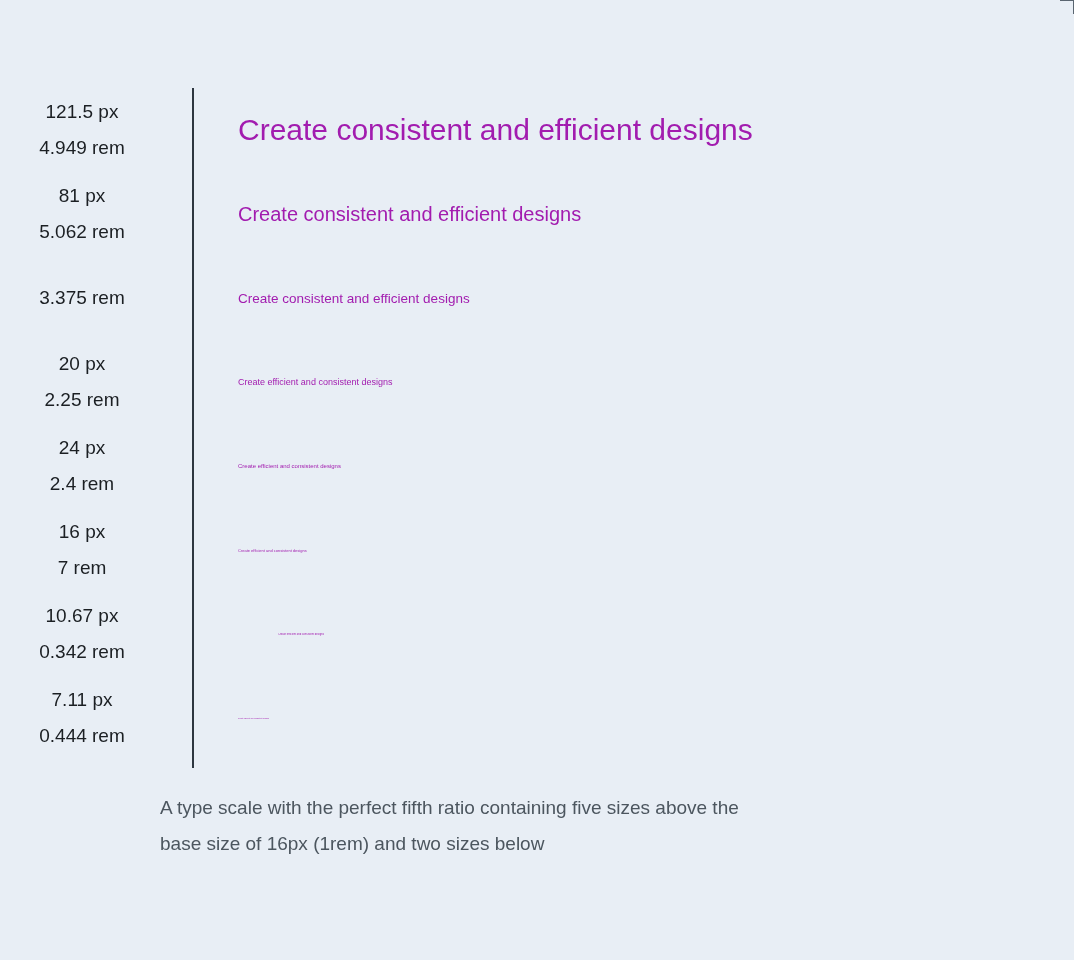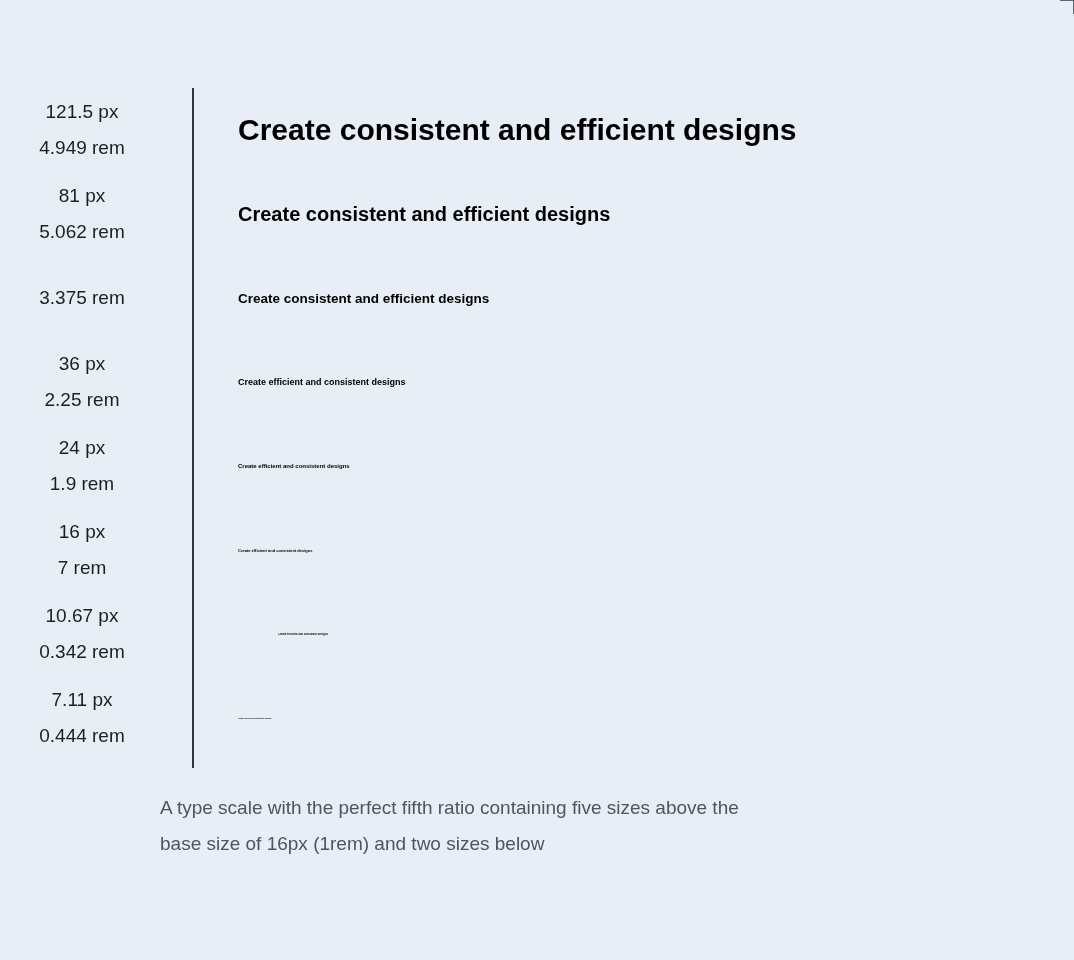--- a/index.html
+++ b/index.html
@@ -84,24 +84,24 @@
   .labels .px-line,
   .labels .rem-line {
     display: block;
     white-space: nowrap;
   }
 
   .sample {
     flex: 1 1 auto;
     padding-left: 60px;
     box-sizing: border-box;
-    color: #000000;
+    color: #a21caf;
     white-space: nowrap;
     overflow: hidden;
-    font-weight: 700;
+    font-weight: 400;
   }
 
   .caption {
     position: absolute;
     left: 0;
     top: 790px;
     width: 1074px;
     font-size: 19px;
     line-height: 36px;
     color: #4c565f;
@@ -135,29 +135,29 @@
           <div class="sample" style="font-size: 20px;">Create consistent and efficient designs</div>
         </div>
         <div class="row" style="height: 84px;">
           <div class="labels">
             <span class="rem-line">3.375 rem</span>
           </div>
           <div class="sample" style="font-size: 13.5px;">Create consistent and efficient designs</div>
         </div>
         <div class="row" style="height: 84px;">
           <div class="labels">
-            <span class="px-line">36 px</span>
+            <span class="px-line">20 px</span>
             <span class="rem-line">2.25 rem</span>
           </div>
           <div class="sample" style="font-size: 9px;">Create efficient and consistent designs</div>
         </div>
         <div class="row" style="height: 84px;">
           <div class="labels">
             <span class="px-line">24 px</span>
-            <span class="rem-line">1.9 rem</span>
+            <span class="rem-line">2.4 rem</span>
           </div>
           <div class="sample" style="font-size: 6px;">Create efficient and consistent designs</div>
         </div>
         <div class="row" style="height: 84px;">
           <div class="labels">
             <span class="px-line">16 px</span>
             <span class="rem-line">7 rem</span>
           </div>
           <div class="sample" style="font-size: 4px;">Create efficient and consistent designs</div>
         </div>

